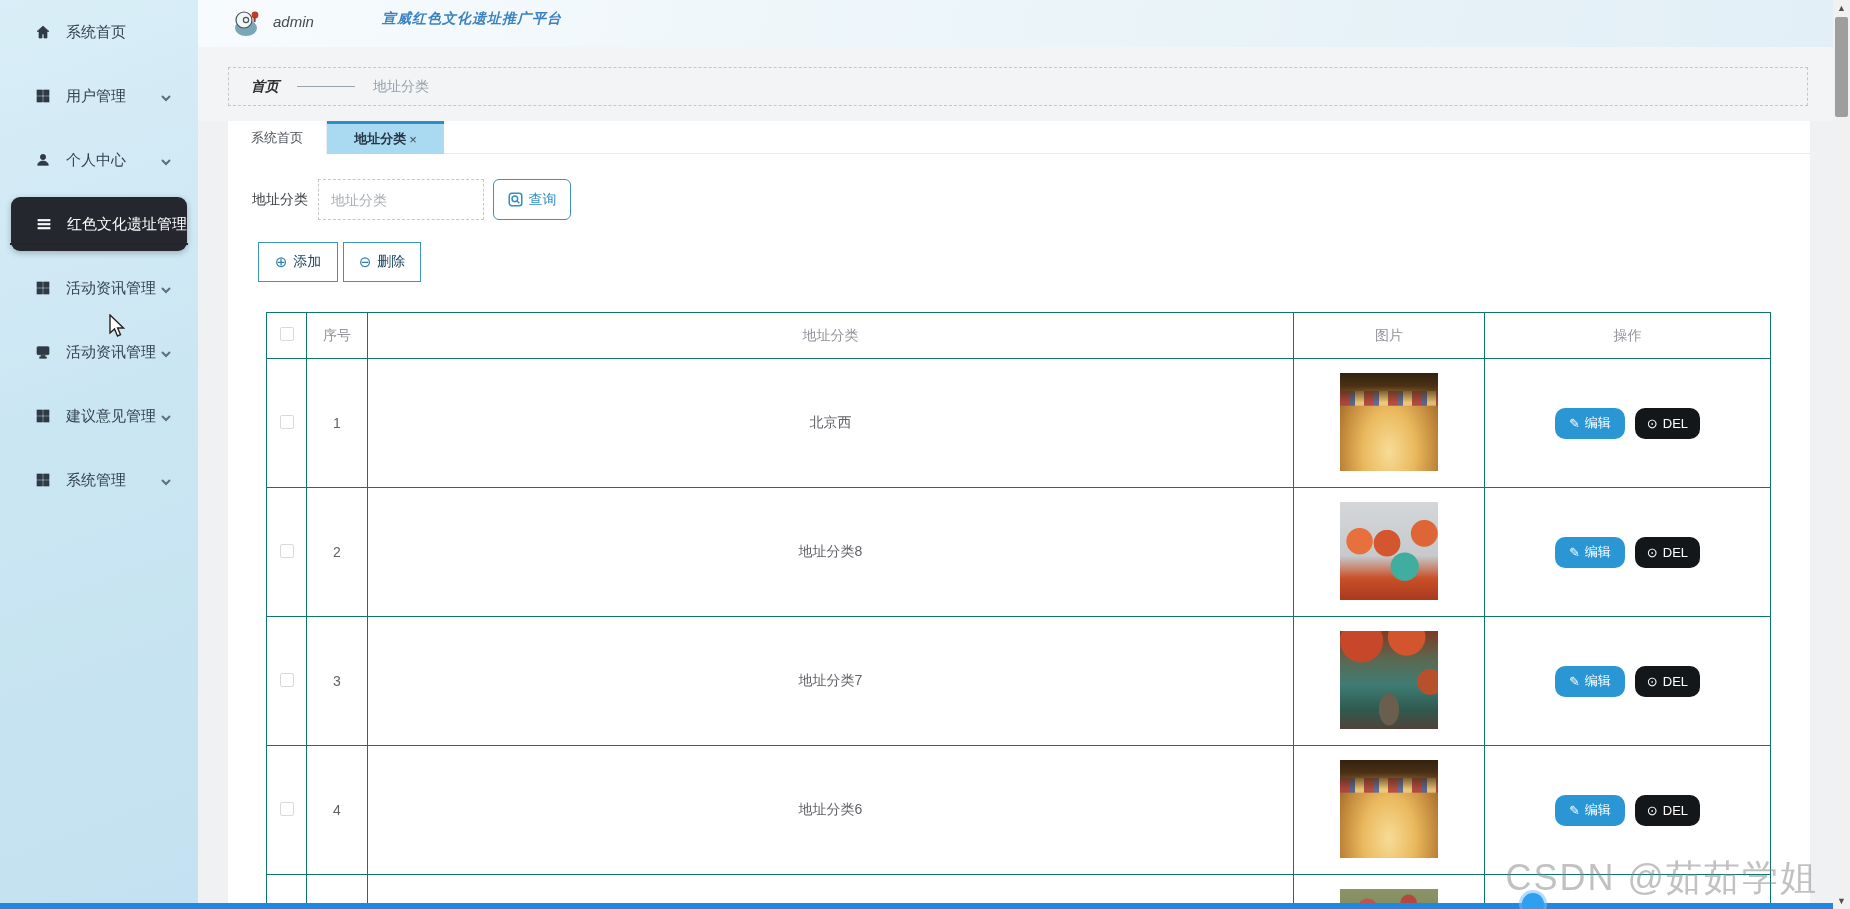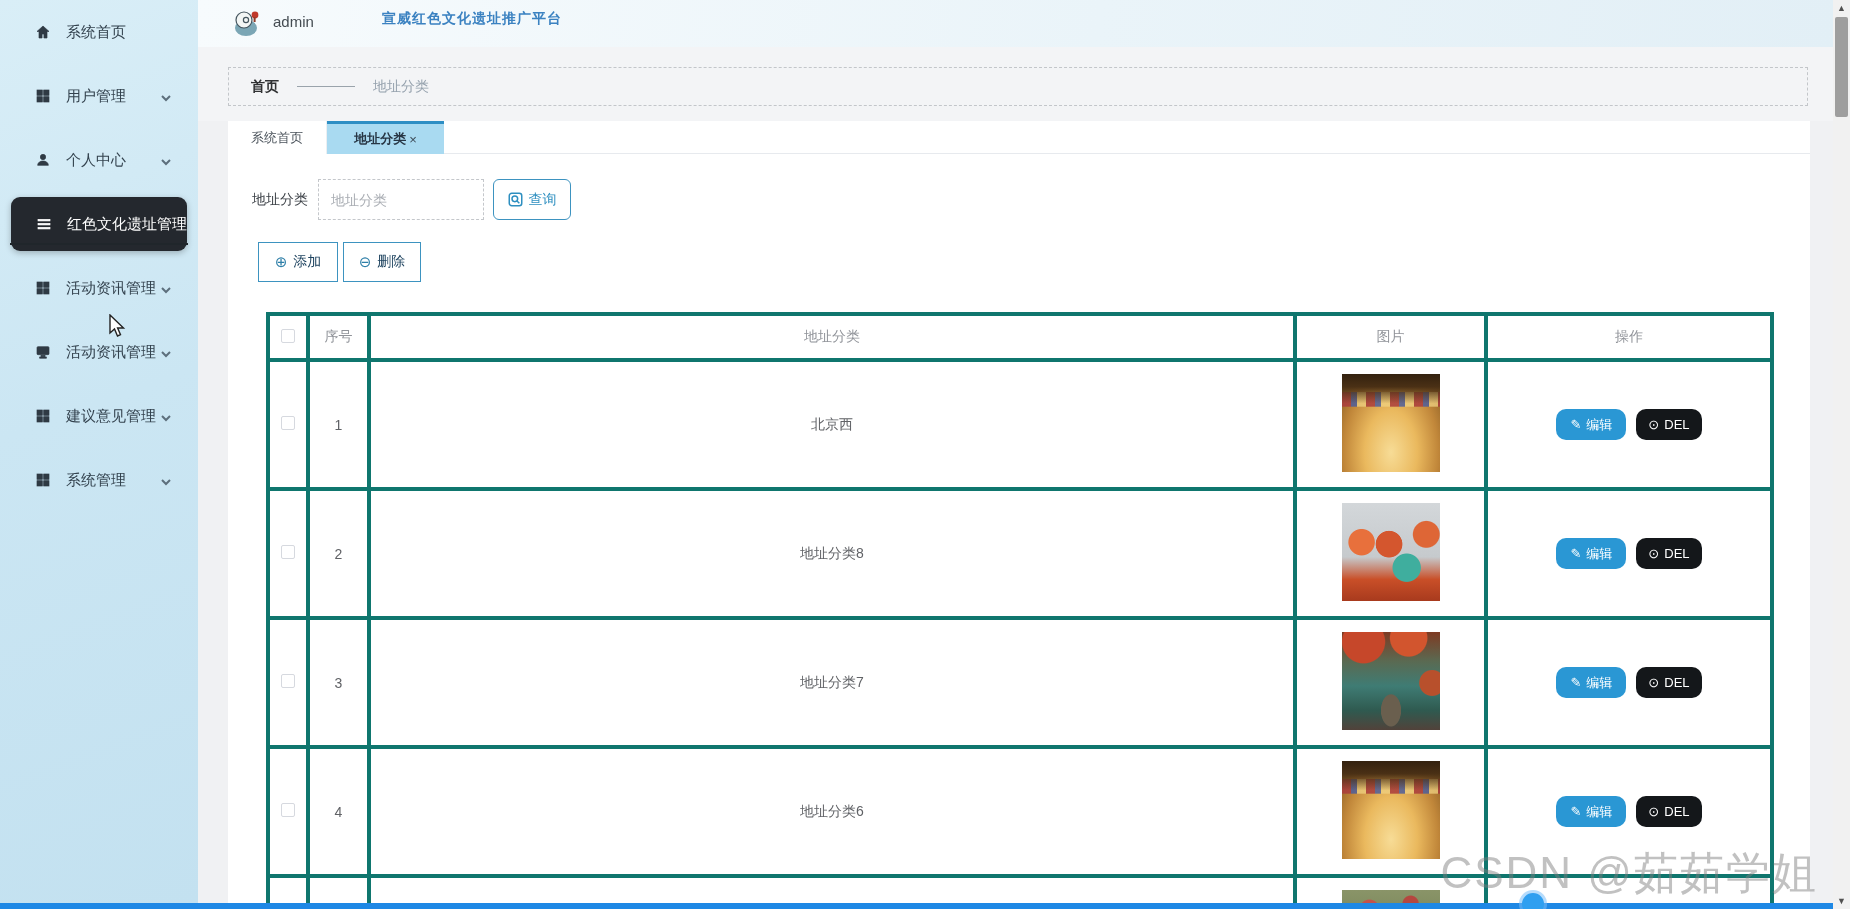--- a/index.html
+++ b/index.html
@@ -21,30 +21,30 @@
   .side-item.active { background:#24282e; border-radius:9px; margin:5px 11px;
     height:54px; color:#fff; padding-left:24px; box-shadow:0 2px 6px rgba(0,0,0,.25); }
   .side-item.active .s-ico svg { fill:#fff; stroke:#fff; }
   .pill-sep { position:absolute; left:10px; top:243px; width:178px; height:2px; background:#20262b; }
 
   
   .main { position:absolute; left:198px; top:0; width:1635px; height:903px; background:#f0f1f3; }
 
   .topbar { position:relative; width:100%; height:53px;
     background:linear-gradient(100deg,#f7fbfd 0%,#eaf4f9 55%,#e2eff6 100%);
-    border-bottom:1px solid #e3ebf1; }
+    border-bottom:1px solid #e3ebf1;font-style:italic; }
   .avatar { position:absolute; left:33px; top:8px; width:30px; height:30px; }
   .username { position:absolute; left:75px; top:13px; font-size:15px; color:#454c52; }
   .app-title { position:absolute; left:184px; top:10px; font-size:14px; font-weight:700;
     color:#3b82c1; letter-spacing:1px; }
 
   .crumb-strip { position:absolute; left:0; top:47px; width:100%; height:74px; background:#f3f4f6; }
   .crumb-box { position:absolute; left:30px; top:20px; width:1580px; height:39px;
     border:1px dashed #c3c6ca; display:flex; align-items:center; padding-left:22px; }
-  .crumb-home { font-size:14px; font-weight:700; color:#303133; }
+  .crumb-home { font-size:14px; font-weight:700; color:#303133;font-style:italic; }
   .crumb-dash { display:inline-block; width:58px; height:1px; background:#9aa3ab; margin:0 18px; }
   .crumb-cur { font-size:14px; color:#95a1ad; }
 
   
   .panel { position:absolute; left:30px; top:121px; width:1582px; height:782px;
     background:#ffffff; overflow:hidden; }
 
   .tabsrow { position:absolute; left:0; top:0; width:100%; height:33px; border-bottom:1px solid #e7eaee; }
   .tab { position:absolute; top:0; height:33px; display:flex; align-items:center;
     justify-content:center; font-size:13px; cursor:pointer; }
@@ -67,21 +67,21 @@
   .btn-outline { position:absolute; top:121px; height:40px; background:#fff;
     border:1px solid #3d93c0; color:#1f4460; font-size:14px; display:flex; align-items:center;
     justify-content:center; gap:6px; cursor:pointer; font-family:"Liberation Sans",sans-serif; }
   .btn-outline .sym { color:#2e7fa8; font-size:15px; }
   .btn-add { left:30px; width:80px; }
   .btn-del { left:115px; width:78px; }
 
   
   .tbl { position:absolute; left:38px; top:191px; width:1504px; border-collapse:collapse;
     table-layout:fixed; }
-  .tbl th, .tbl td { border:4px solid #0f766e; text-align:center; vertical-align:middle;
+  .tbl th, .tbl td { border:1px solid #0f766e; text-align:center; vertical-align:middle;
     font-size:14px; }
   .tbl th { height:46px; color:#909399; font-weight:500; background:#fff; }
   .tbl td { height:129px; color:#606266; }
   .cb { display:inline-block; width:14px; height:14px; border:1px solid #d6d9df;
     border-radius:2px; background:#fff; cursor:pointer; }
   .pimg { display:inline-block; width:98px; height:98px; background-repeat:no-repeat; }
 
   .img-museum { background-image:
       linear-gradient(180deg,#33210f 0%,#4a3015 13%,rgba(74,48,21,0) 30%),
       repeating-linear-gradient(90deg,rgba(170,60,60,.85) 0 9px,rgba(70,90,160,.8) 9px 15px,rgba(240,210,130,.75) 15px 24px),
@@ -107,21 +107,21 @@
 
   .ops { display:flex; align-items:center; justify-content:center; gap:10px; }
   .btn-edit { height:31px; padding:0 14px; background:#2a97d4; color:#fff; border:none;
     border-radius:10px; font-size:13px; display:flex; align-items:center; gap:5px; cursor:pointer;
     font-family:"Liberation Sans",sans-serif; }
   .btn-DEL { height:31px; padding:0 12px; background:#14171a; color:#fff; border:none;
     border-radius:10px; font-size:13px; display:flex; align-items:center; gap:5px; cursor:pointer;
     font-family:"Liberation Sans",sans-serif; }
 
   
-  .watermark { position:absolute; right:32px; bottom:6px; font-size:44px;
+  .watermark { position:absolute; right:32px; bottom:6px; font-size:36px;
     color:rgba(125,125,125,.48); letter-spacing:2px; z-index:6; }
   .bottom-line { position:absolute; left:0; bottom:0; width:1833px; height:6px; background:#1e88e5; z-index:7; }
   .blue-dot { position:absolute; left:1522px; top:893px; width:22px; height:22px;
     border-radius:50%; background:#2f9ff0; box-shadow:0 0 0 3px rgba(120,190,250,.55); z-index:8; }
 
   .scrollbar { position:absolute; right:0; top:0; width:17px; height:909px; background:#f1f1f1; z-index:9; }
   .sb-btn { position:absolute; left:0; width:17px; height:16px; display:flex;
     align-items:center; justify-content:center; font-size:9px; color:#505050; cursor:pointer; }
   .sb-up { top:0; } .sb-down { bottom:0; }
   .sb-thumb { position:absolute; left:2px; top:17px; width:13px; height:100px;

